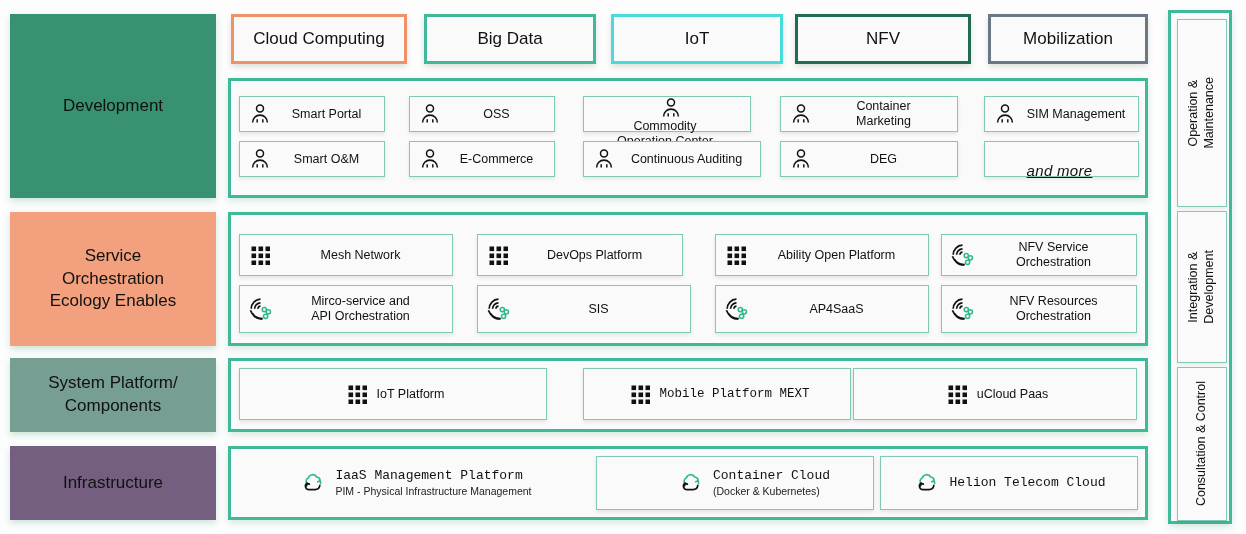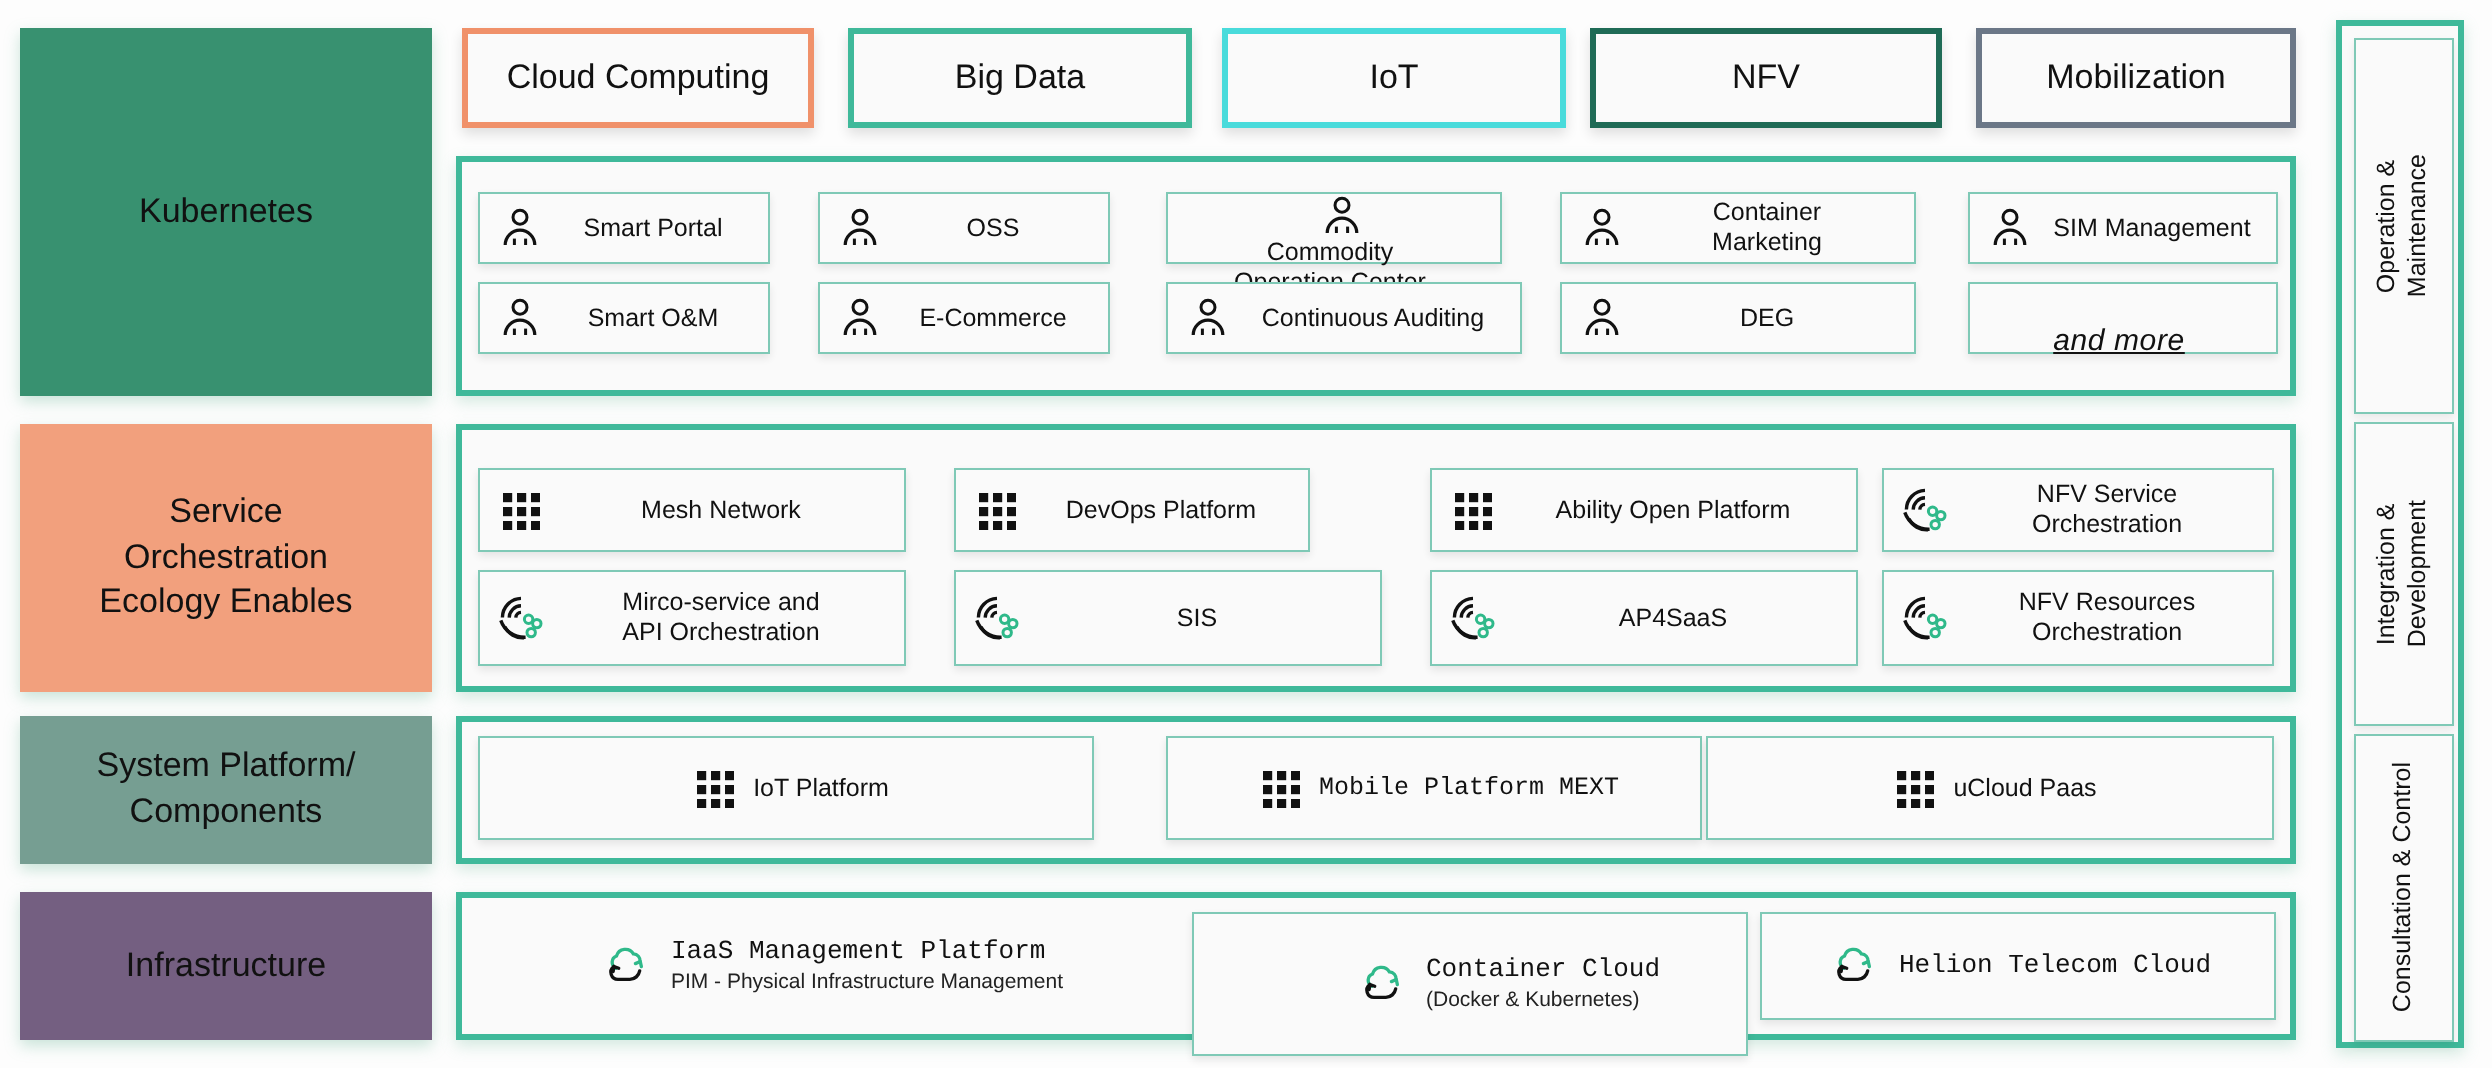--- a/index.html
+++ b/index.html
@@ -151,21 +151,21 @@
     line-height: 1.25;
     white-space: pre-line;
   }
 </style>
 </head>
 <body>
 
 <div id="stage">
 
   <div class="layer-label ll-app" style="background: rgb(56, 145, 112);">
-    <span>Kubernetes</span>
+    <span>Development</span>
   </div>
 
   <div class="layer-label ll-service" style="background: rgb(242, 160, 125);">
     <span>
       <span>Service</span><br>
       <span>Orchestration</span><br>
       <span>Ecology Enables</span>
     </span>
   </div>
 
@@ -313,21 +313,21 @@
             <rect x="0" y="7" width="4.6" height="4.6" fill="#111"></rect>
             <rect x="7" y="7" width="4.6" height="4.6" fill="#111"></rect>
             <rect x="14" y="7" width="4.6" height="4.6" fill="#111"></rect>
             <rect x="0" y="14" width="4.6" height="4.6" fill="#111"></rect>
             <rect x="7" y="14" width="4.6" height="4.6" fill="#111"></rect>
             <rect x="14" y="14" width="4.6" height="4.6" fill="#111"></rect>
           </svg>
         </span>
         <span class="lbl"><span>Mesh Network</span></span>
       </div>
-      <div class="card" style="left: 477px; top: 234px; width: 178px; height: 42px; align-items: center;">
+      <div class="card" style="left: 477px; top: 234px; width: 206px; height: 42px; align-items: center;">
         <span class="icon-wrap">
       <svg width="19" height="19" viewBox="-0.5 -0.5 19 19">
             <rect x="0" y="0" width="4.6" height="4.6" fill="#111"></rect>
             <rect x="7" y="0" width="4.6" height="4.6" fill="#111"></rect>
             <rect x="14" y="0" width="4.6" height="4.6" fill="#111"></rect>
             <rect x="0" y="7" width="4.6" height="4.6" fill="#111"></rect>
             <rect x="7" y="7" width="4.6" height="4.6" fill="#111"></rect>
             <rect x="14" y="7" width="4.6" height="4.6" fill="#111"></rect>
             <rect x="0" y="14" width="4.6" height="4.6" fill="#111"></rect>
             <rect x="7" y="14" width="4.6" height="4.6" fill="#111"></rect>
@@ -490,21 +490,21 @@
         <path d="M20.3 14.6 a5.5 5.5 0 0 1 -5.3 4.6 l-6.4 0 a3.8 3.8 0 0 1 -2.2 -6.9" fill="none" stroke="#111" stroke-width="1.8" stroke-linecap="round"></path>
         <path d="M6.4 12.3 l2.6 .9 m-2.6-.9 l-.4 2.7" fill="none" stroke="#111" stroke-width="1.8" stroke-linecap="round"></path>
       </svg>
           </span>
           <span style="text-align:left;">
             <span class="strong-line">IaaS Management Platform</span>
             <span class="sub">PIM - Physical Infrastructure Management</span>
           </span>
         </span>
       </div>
-      <div class="card" style="left: 596px; top: 456px; width: 278px; height: 72px; padding-left: 36px;">
+      <div class="card" style="left: 596px; top: 456px; width: 278px; height: 54px; padding-left: 36px;">
         <span class="lbl" style="display:flex;align-items:center;justify-content:center;gap:8px;">
           <span class="icon-wrap">
       <svg width="28" height="24" viewBox="0 0 28 24">
         <path d="M7.5 13.2 a3.6 3.6 0 0 1 .3-6.6 a5 5 0 0 1 9.1-1.1 a3.7 3.7 0 0 1 3.6 4.1" fill="none" stroke="#2fb98a" stroke-width="1.8" stroke-linecap="round"></path>
         <path d="M20.6 9.6 l-2.6 1.1 m2.6-1.1 l.6 2.7" fill="none" stroke="#2fb98a" stroke-width="1.8" stroke-linecap="round"></path>
         <path d="M20.3 14.6 a5.5 5.5 0 0 1 -5.3 4.6 l-6.4 0 a3.8 3.8 0 0 1 -2.2 -6.9" fill="none" stroke="#111" stroke-width="1.8" stroke-linecap="round"></path>
         <path d="M6.4 12.3 l2.6 .9 m-2.6-.9 l-.4 2.7" fill="none" stroke="#111" stroke-width="1.8" stroke-linecap="round"></path>
       </svg>
           </span>
           <span style="text-align:left;">

